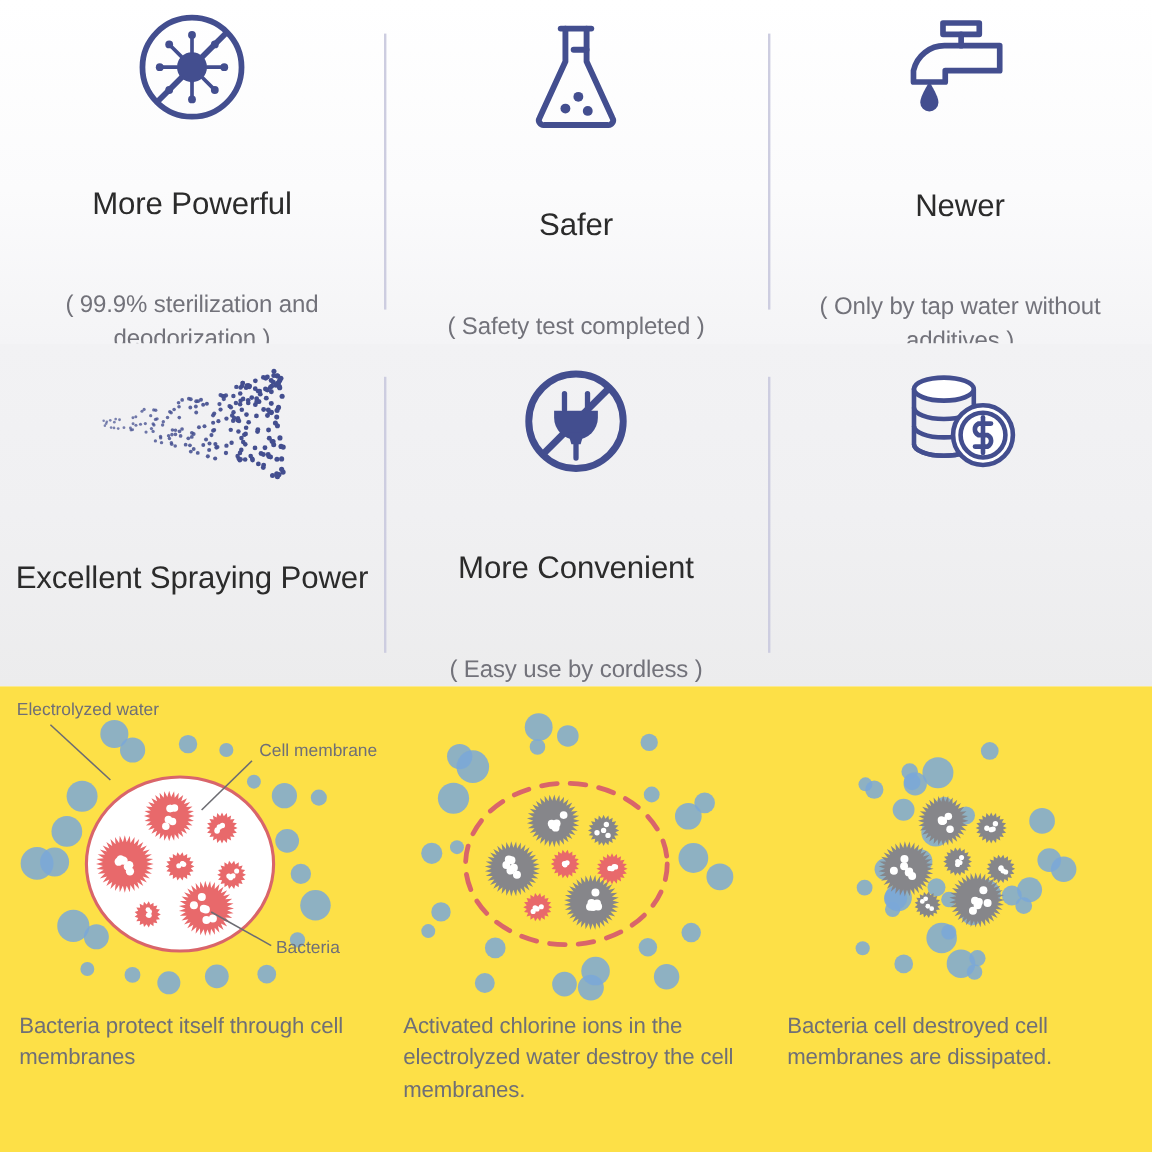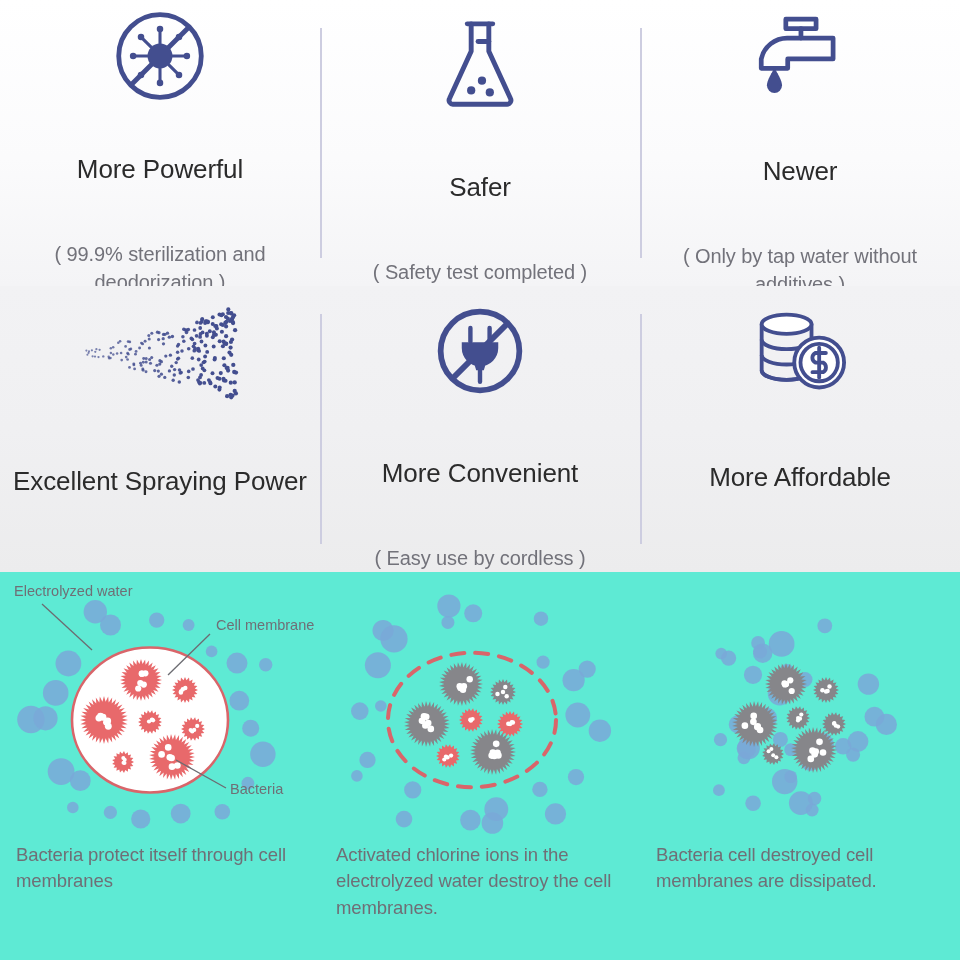--- a/index.html
+++ b/index.html
@@ -93,21 +93,21 @@
 
   
   .cell-spray .feature-title { margin-top: 10px; }
 
   
   .process {
     position: absolute;
     left: 0; top: 572px;
     width: 960px;
     height: 388px;
-    background: #5eead4;
+    background: #fde047;
     display: flex;
   }
 
   .process-cell {
     flex: 1 1 0;
     position: relative;
     display: flex;
     flex-direction: column;
     align-items: center;
   }
@@ -480,21 +480,20 @@
             <g stroke="#434E8F" fill="#ffffff" stroke-width="4">
               <circle cx="76" cy="58" r="26"></circle>
               <circle cx="76" cy="58" r="19.5" fill="none"></circle>
             </g>
             <g stroke="#434E8F" stroke-width="4" fill="none" stroke-linecap="round">
               <path d="M83 48 L72 48 A5.6 5.6 0 0 0 72 58 L80 58 A5.6 5.6 0 0 1 80 68 L69 68"></path>
               <line x1="76" y1="42.5" x2="76" y2="73.5"></line>
             </g>
           </svg>
         </div>
-        <div class="feature-title">More Affordable</div>
       </div>
     </div>
   </section>
 
   <section class="process">
 
     <div class="process-cell">
       <div class="process-art">
         <svg width="320" height="268" viewBox="0 0 320 268" aria-hidden="true" id="art1">
             <circle cx="250.7" cy="156.2" r="8.5" fill="#7aa8d8" fill-opacity="0.85"></circle>

